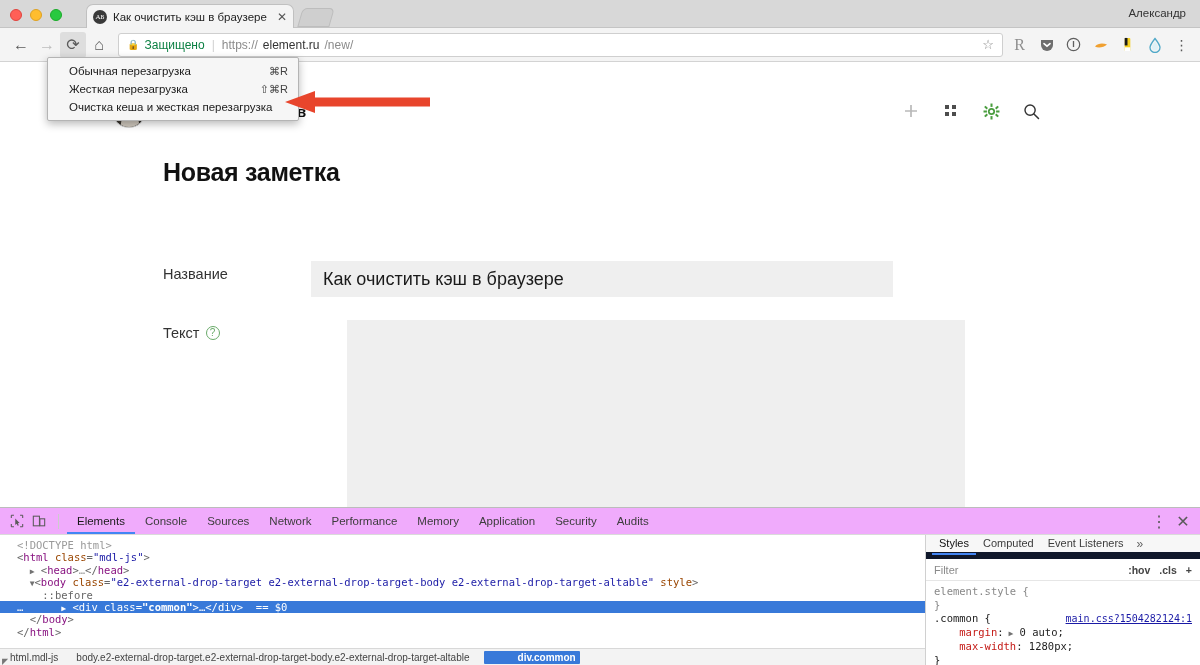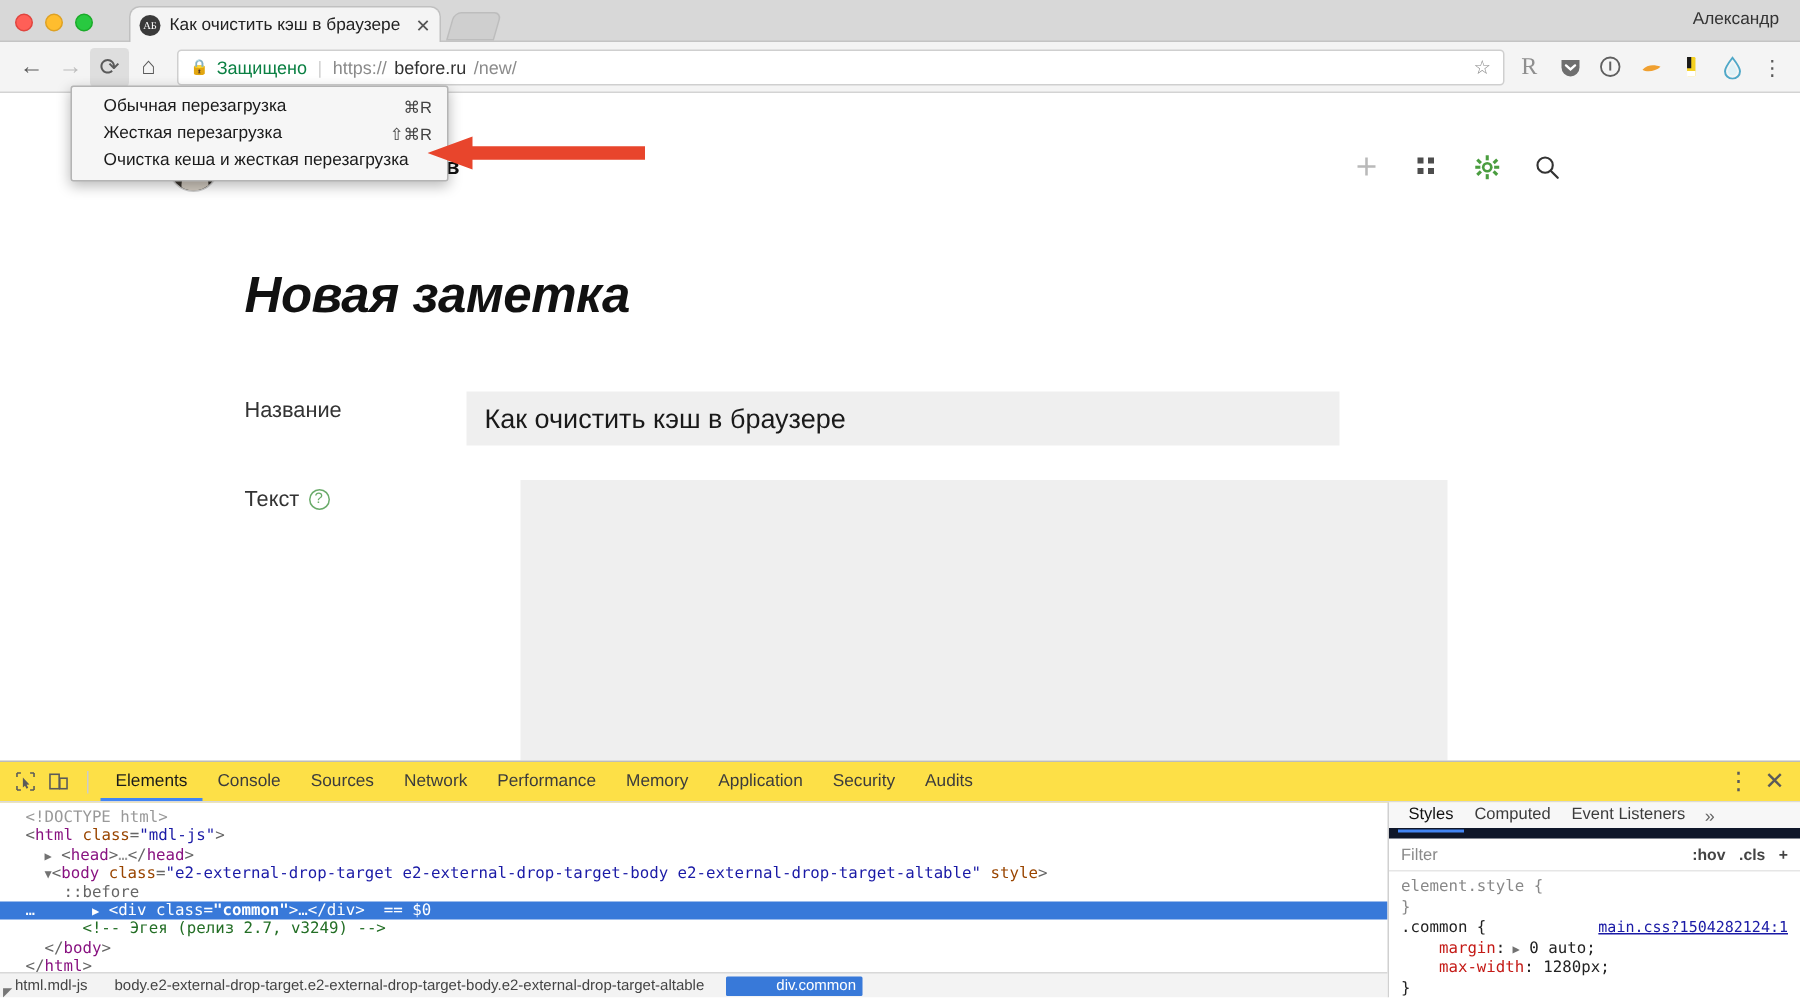--- a/index.html
+++ b/index.html
@@ -121,22 +121,22 @@
   .user-name {
     font-size: 15px; font-weight: bold; color: #111; white-space: nowrap;
   }
   .hdr-actions {
     position: absolute; right: 160px; top: 8px;
     display: flex; align-items: center; gap: 22px;
   }
   .hdr-ico { width: 18px; height: 18px; display: flex; align-items: center; justify-content: center; }
 
   .page-title {
-    position: absolute; left: 163px; top: 116px;
-    font-size: 34px; font-weight: bold; color: #111; letter-spacing: -0.3px; font-style: italic;
+    position: absolute; left: 163px; top: 96px;
+    font-size: 25px; font-weight: bold; color: #111; letter-spacing: -0.3px;
   }
 
   .form-row { position: absolute; left: 163px; display: flex; align-items: flex-start; }
   .form-label {
     width: 148px; font-size: 14.5px; color: #333; padding-top: 5px;
     display: flex; align-items: center; gap: 6px;
   }
   .help-ico {
     width: 14px; height: 14px; border-radius: 50%;
     border: 1px solid #6aab6a; color: #6aab6a;
@@ -150,21 +150,21 @@
   .field-text { width: 618px; height: 195px; background: #efefef; }
 
   
   .devtools {
     position: absolute; top: 507px; left: 0; width: 1200px; height: 158px;
     background: #fff; border-top: 1px solid #bcbcbc;
     font-family: "Liberation Sans", sans-serif;
   }
   .dt-toolbar {
     height: 27px; border-bottom: 1px solid #dadada;
-    display: flex; align-items: center; padding: 0 6px; background: #fde047;
+    display: flex; align-items: center; padding: 0 6px; background: #f0abfc;
   }
   .dt-icon { width: 22px; height: 20px; display: flex; align-items: center; justify-content: center; color: #5a5a5a; }
   .dt-divider { width: 1px; height: 15px; background: #ccc; margin: 0 8px; }
   .dt-tabs { display: flex; align-items: center; gap: 0; }
   .dt-tab {
     font-size: 11.5px; color: #3c3c3c; padding: 0 10px; height: 26px;
     line-height: 26px; white-space: nowrap;
   }
   .dt-tab.sel { color: #1a1a1a; border-bottom: 2px solid #4285f4; }
   .dt-right { margin-left: auto; display: flex; align-items: center; gap: 2px; }
@@ -217,21 +217,21 @@
   .css-dim { color: #888; }
   .css-tri { color: #727272; font-size: 8px; }
 
   .breadcrumb {
     position: absolute; bottom: 0; left: 0; width: 925px; height: 17px;
     background: #f3f3f3; border-top: 1px solid #d8d8d8;
     display: flex; align-items: center; padding: 0 6px; gap: 10px;
     font-size: 10px; color: #444;
   }
   .crumb { padding: 1px 4px; white-space: nowrap; text-align: center; }
-  .crumb.sel { background: #3879d9; color: #fff; font-weight: normal; border-radius: 1px; padding-left: 34px; }
+  .crumb.sel { background: #3879d9; color: #fff; font-weight: bold; border-radius: 1px; padding-left: 34px; }
   .crumb-arrow { position: absolute; left: 2px; bottom: -1px; color: #777; font-size: 8px; }
 </style>
 </head>
 <body>
 
 <div class="screen">
 
   <div class="titlebar">
     <div class="traffic">
       <span class="light l-red"></span>
@@ -251,21 +251,21 @@
     <div class="nav-btn">←</div>
     <div class="nav-btn dim">→</div>
     <div class="nav-btn active-reload">⟳</div>
     <div class="nav-btn">⌂</div>
 
     <div class="omnibox">
       <span class="lock">🔒</span>
       <span class="secure-text">Защищено</span>
       <span class="sep">|</span>
       <span class="url-dim">https://</span>
-        <span class="url-strong">before.ru</span>
+        <span class="url-strong">element.ru</span>
         <span class="url-dim">/new/</span>
       <span class="omni-star">☆</span>
     </div>
 
     <div class="ext-icons">
       <span class="ext" style="font-family:'Liberation Serif',serif;font-size:16px;color:#8e8e8e;">R</span>
       <span class="ext">
         <svg width="16" height="16" viewBox="0 0 16 16">
             <path d="M2 3h12v5a6 6 0 0 1-12 0z" fill="#6e6e6e"></path>
             <path d="M5 6.6l3 2.6 3-2.6" stroke="#fff" stroke-width="1.6" fill="none" stroke-linecap="round"></path>
@@ -417,21 +417,20 @@
     </div>
 
     <div class="dt-body">
       <div class="dom-pane" id="dom-pane">
           <div class="dom-line"><span class="gray">&lt;!DOCTYPE html&gt;</span></div>
           <div class="dom-line"><span class="punct">&lt;</span><span class="tagname">html</span><span class=""> </span><span class="attrname">class</span><span class="punct">=</span><span class="attrval">"mdl-js"</span><span class="punct">&gt;</span></div>
           <div class="dom-line">&nbsp;&nbsp;<span class="tri">▶</span> <span class="punct">&lt;</span><span class="tagname">head</span><span class="punct">&gt;</span><span class="gray">…</span><span class="punct">&lt;/</span><span class="tagname">head</span><span class="punct">&gt;</span></div>
           <div class="dom-line">&nbsp;&nbsp;<span class="tri">▼</span><span class="punct">&lt;</span><span class="tagname">body</span><span class=""> </span><span class="attrname">class</span><span class="punct">=</span><span class="attrval">"e2-external-drop-target e2-external-drop-target-body e2-external-drop-target-altable"</span><span class=""> </span><span class="attrname">style</span><span class="punct">&gt;</span></div>
           <div class="dom-line">&nbsp;&nbsp;&nbsp;&nbsp;<span class="pseudo">::before</span></div>
           <div class="dom-line sel"><span class="gray">…  </span>&nbsp;&nbsp;&nbsp;&nbsp;<span class="tri">▶</span> <span class="punct">&lt;</span><span class="tagname">div</span><span class=""> </span><span class="attrname">class</span><span class="punct">=</span><span class="attrval bold-attrval">"common"</span><span class="punct">&gt;</span><span class="gray">…</span><span class="punct">&lt;/</span><span class="tagname">div</span><span class="punct">&gt;</span><span class="">  </span><span class="dollar">== $0</span></div>
-          <div class="dom-line">&nbsp;&nbsp;&nbsp;&nbsp;&nbsp;&nbsp;<span class="comment">&lt;!-- Эгея (релиз 2.7, v3249) --&gt;</span></div>
           <div class="dom-line">&nbsp;&nbsp;<span class="punct">&lt;/</span><span class="tagname">body</span><span class="punct">&gt;</span></div>
           <div class="dom-line"><span class="punct">&lt;/</span><span class="tagname">html</span><span class="punct">&gt;</span></div>
         </div>
       <div class="pane-split"></div>
       <div class="styles-pane">
         <div class="st-tabs">
           <span class="st-tab sel">Styles</span>
           <span class="st-tab">Computed</span>
           <span class="st-tab">Event Listeners</span>
           <span class="st-more">»</span>

